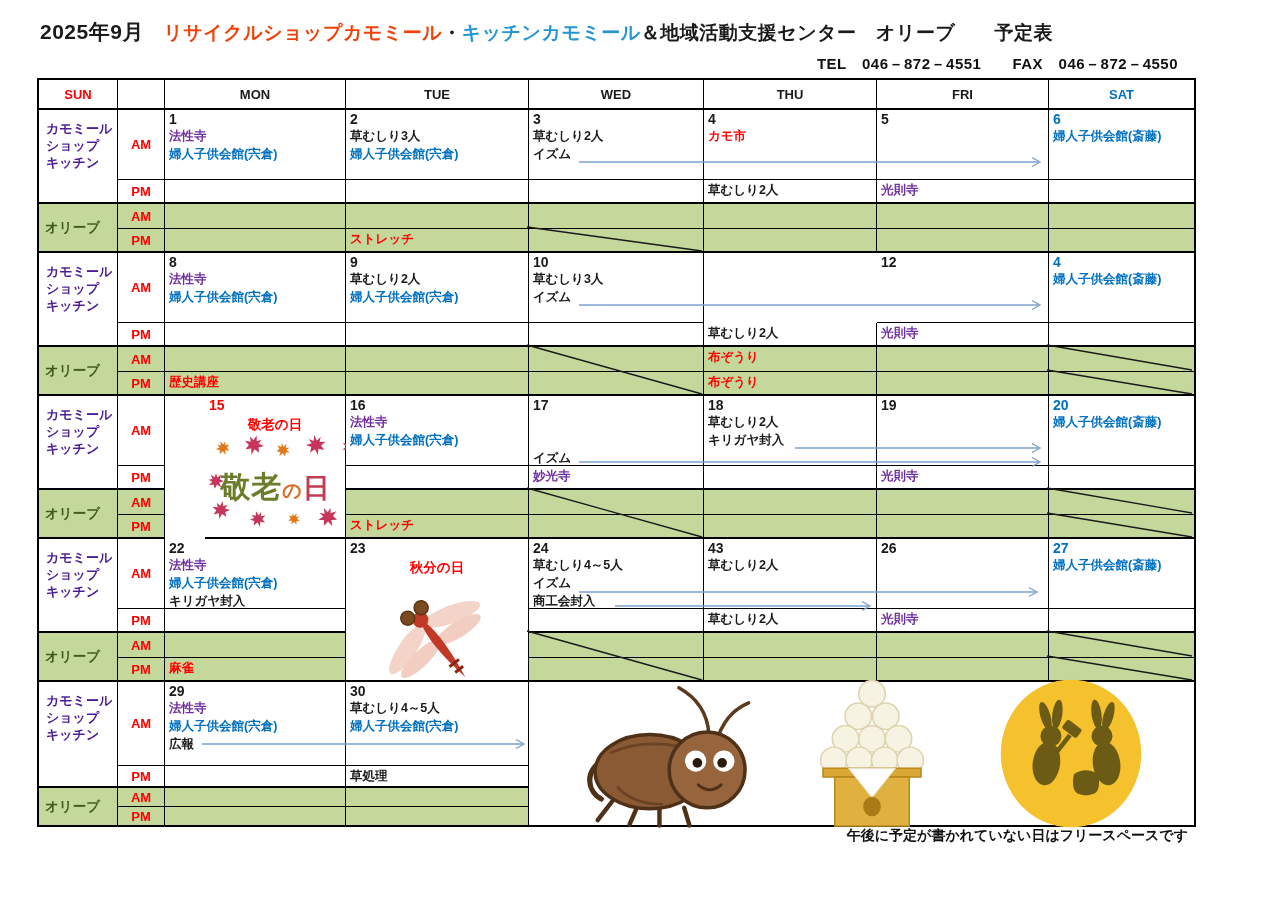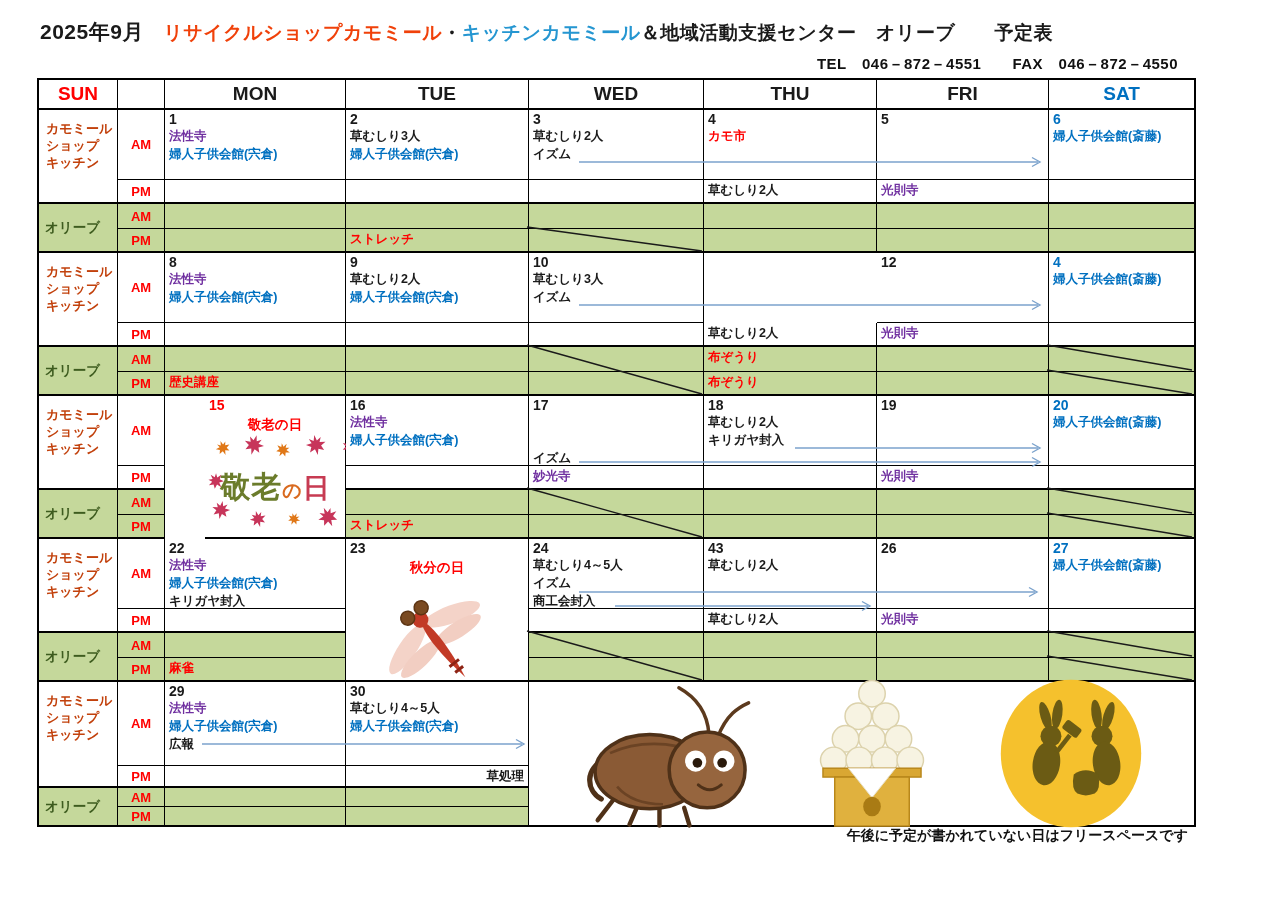--- a/index.html
+++ b/index.html
@@ -10,23 +10,23 @@
   .title span.big{font-size:21px;}
   .contact{position:absolute;top:55px;right:102px;font-size:15px;font-weight:700;color:#111;letter-spacing:.5px;}
   .calendar{position:absolute;left:37px;top:78px;width:1155px;height:745px;display:grid;
     border:2px solid #000;box-sizing:content-box;background:#fff;}
   .cell{border-right:1px solid #000;border-bottom:1px solid #000;box-sizing:border-box;
     position:relative;font-weight:700;overflow:visible;background:#fff;}
   .thickb{border-bottom-width:2px;}
   .lastcol{border-right:none;}
   .lastrow{border-bottom:none;}
   .olivebg{background:#C5D89B;}
-  .hdr{display:flex;align-items:center;justify-content:center;font-size:19px;border-bottom-width:2px;}
+  .hdr{display:flex;align-items:center;justify-content:center;font-size:13px;border-bottom-width:2px;}
   .ampm{display:flex;align-items:center;justify-content:center;color:#FF0000;font-size:13px;}
-  .lblcham{color:#c2410c;font-size:13px;line-height:17px;padding:10px 0 0 7px;}
+  .lblcham{color:#4c1d95;font-size:13px;line-height:17px;padding:10px 0 0 7px;}
   .lblolive{display:flex;align-items:center;padding-left:6px;color:#3E5C1F;font-size:13.5px;}
   .day{padding:1px 4px 0 4px;font-size:12.5px;line-height:18px;}
   .sm{padding:2px 4px 0 4px;font-size:12.5px;line-height:17px;}
   .date{display:block;font-size:14px;line-height:16px;color:#1A1A1A;}
   .entry{white-space:nowrap;}
   .sp-label{color:#FF0000;text-align:center;font-size:13.5px;margin-top:3px;}
   .keiro-graphic{position:relative;height:108px;margin-top:2px;}
   .keiro-big{position:absolute;left:0;right:0;top:36px;display:flex;align-items:baseline;
     justify-content:center;gap:1px;line-height:1;}
   .dragonfly-wrap{display:flex;justify-content:center;margin-top:4px;}
@@ -362,21 +362,21 @@
       </div>
       <div class="cell sm thickb" style="grid-area: 19 / 3 / span 1 / span 1;"></div>
       <div class="cell sm olivebg" style="grid-area: 20 / 3 / span 1 / span 1;"></div>
       <div class="cell sm olivebg lastrow" style="grid-area: 21 / 3 / span 1 / span 1;"></div>
       <div class="cell day" style="grid-area: 18 / 4 / span 1 / span 1;">
         <span class="date" style="color: rgb(26, 26, 26);">30</span>
         <div class="entry" style="color: rgb(26, 26, 26);">草むしり4～5人</div>
         <div class="entry" style="color: rgb(0, 112, 192);">婦人子供会館(宍倉)</div>
       </div>
       <div class="cell sm thickb" style="grid-area: 19 / 4 / span 1 / span 1;">
-        <div class="entry" style="color: rgb(26, 26, 26); text-align: right;">草処理</div>
+        <div class="entry" style="color: rgb(26, 26, 26);">草処理</div>
       </div>
       <div class="cell sm olivebg" style="grid-area: 20 / 4 / span 1 / span 1;"></div>
       <div class="cell sm olivebg lastrow" style="grid-area: 21 / 4 / span 1 / span 1;"></div>
       <div class="cell images lastrow lastcol" style="grid-area: 18 / 5 / span 4 / span 4;">
         <svg width="180" height="150" viewBox="0 0 200 170">
           <path d="M152 62 C150 36 136 20 118 10" stroke="#5C3A1E" stroke-width="4" fill="none" stroke-linecap="round"></path>
           <path d="M162 66 C172 40 186 32 197 27" stroke="#5C3A1E" stroke-width="4" fill="none" stroke-linecap="round"></path>
           <path d="M46 134 L26 160 M72 142 L62 165 M96 146 L96 166 M124 146 L130 166" stroke="#4F3118" stroke-width="5" stroke-linecap="round"></path>
           <path d="M34 92 C12 100 12 126 30 136" stroke="#4F3118" stroke-width="6" fill="none" stroke-linecap="round"></path>
           <ellipse cx="85" cy="105" rx="62" ry="42" fill="#8A5A35" stroke="#4F3118" stroke-width="4"></ellipse>

